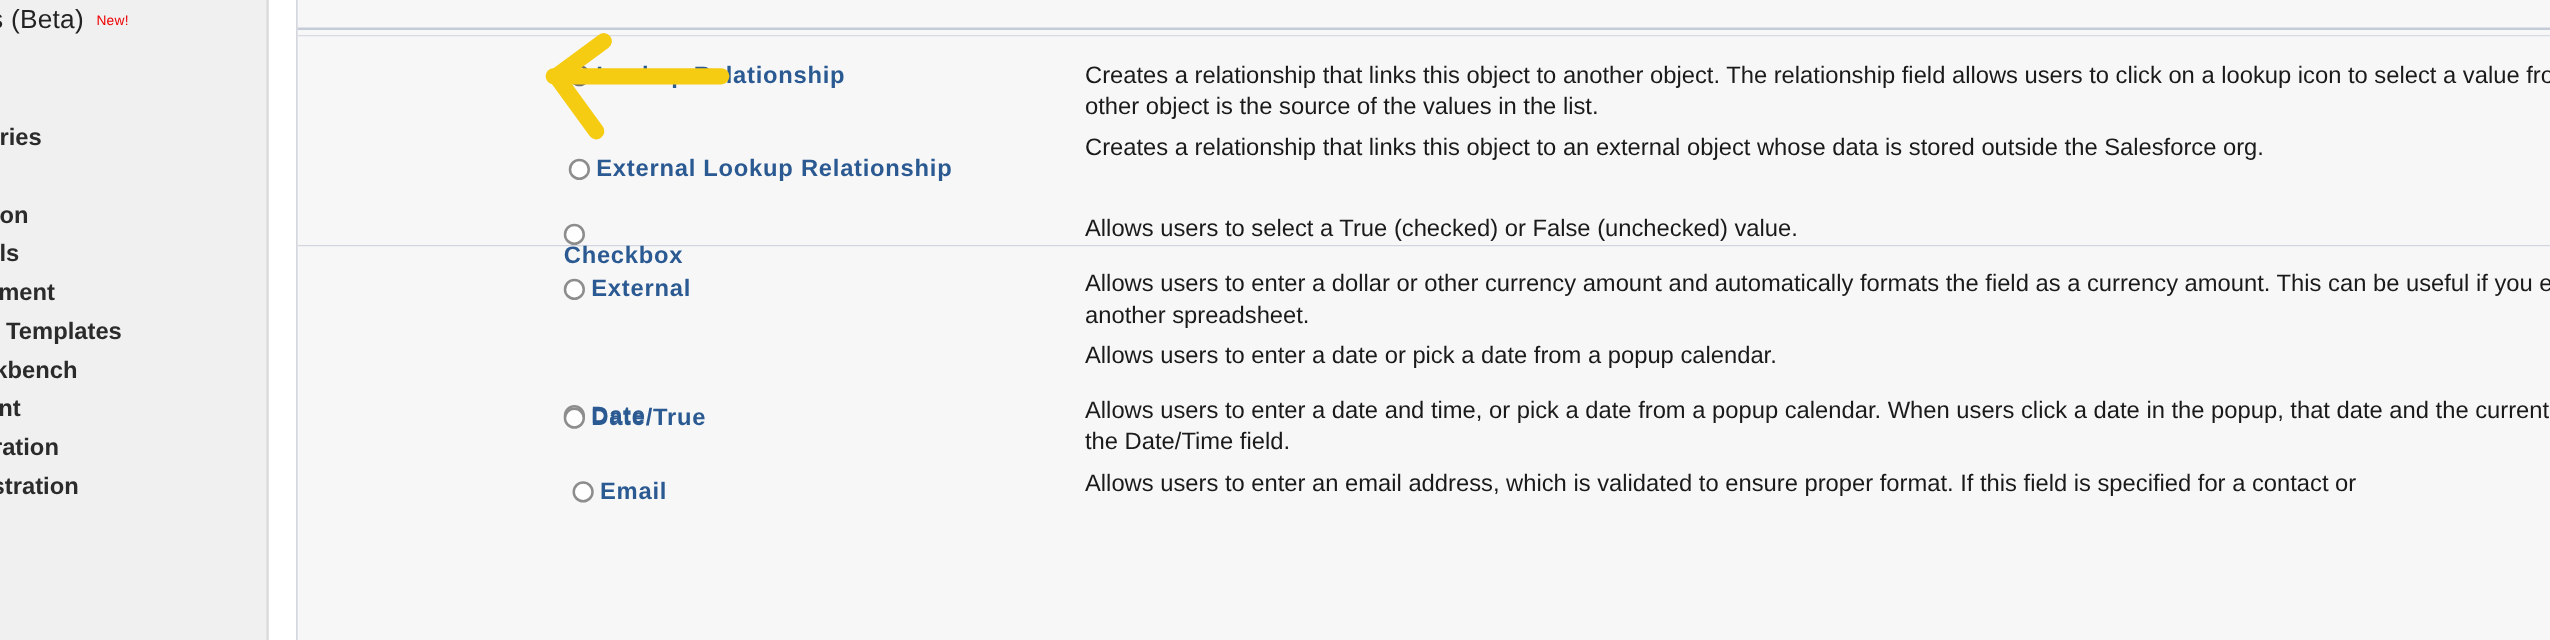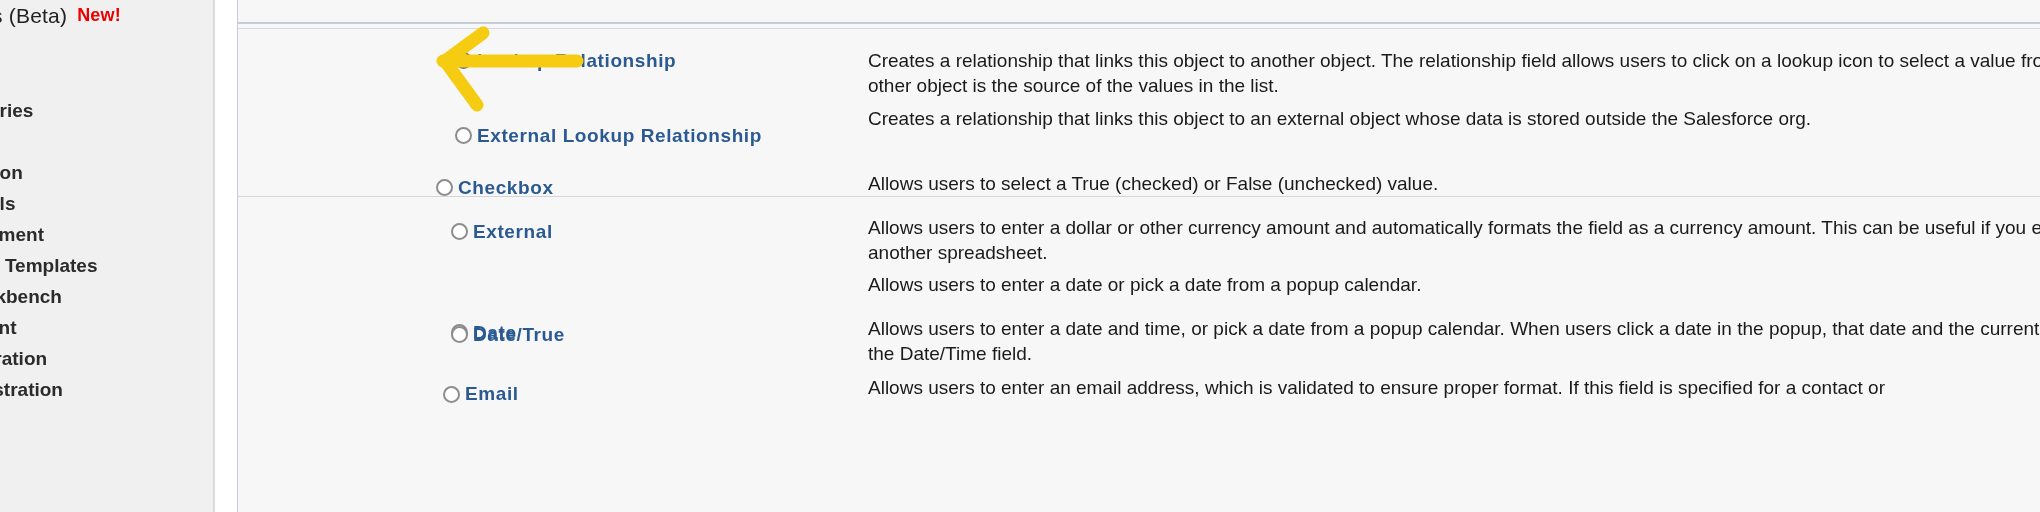--- a/index.html
+++ b/index.html
@@ -17,21 +17,21 @@
     background:#f0f0f0;
     border-right:2px solid #dcdcdc;
     overflow:hidden;
   }
   .sb-top{position:absolute;left:0;top:4px;width:213px;height:30px;}
   .sb-top-row{
     position:absolute;left:-8px;top:0;white-space:nowrap;
     font-size:21px;color:#222;letter-spacing:.2px;
   }
   .sb-new{
-    color:#ee0000;font-weight:bold;font-size:18px;
+    color:#ee0000;font-weight:normal;font-size:11px;
     margin-left:10px;vertical-align:2px;
   }
   .sb-list{position:absolute;left:0;top:95px;width:213px;}
   .sb-item{
     height:31px;line-height:31px;white-space:nowrap;overflow:hidden;
     font-size:19px;font-weight:bold;color:#2b2b2b;
     padding-left:0;
   }
   .sb-item span{position:relative;left:-12px;}
 
@@ -127,21 +127,21 @@
 
     <div class="row" style="top:106px;">
       <div class="opt" style="left:217px;top:21px;">
         <span class="radio"></span>
         <span class="opt-label">External Lookup Relationship</span>
       </div>
       <div class="desc" style="top:0px;">Creates a relationship that links this object to an external object whose data is stored outside the Salesforce org.</div>
     </div>
 
     <div class="row" style="top:175px;">
-      <div class="opt" style="left:198px;top:4px;">
+      <div class="opt" style="left:213px;top:4px;flex-direction:column;">
         <span class="radio"></span>
         <span class="opt-label">Checkbox</span>
       </div>
       <div class="desc" style="top:-4px;">Allows users to select a True (checked) or False (unchecked) value.</div>
     </div>
 
     <div class="row" style="top:219px;">
       <div class="opt" style="left:213px;top:4px;">
         <span class="radio"></span>
         <span class="opt-label">External</span>
@@ -159,21 +159,21 @@
 
     <div class="row" style="top:322px;">
       <div class="opt" style="left:213px;top:4px;">
         <span class="radio"></span>
         <span class="opt-label">Date/True</span>
       </div>
       <div class="desc" style="top:-6px;">Allows users to enter a date and time, or pick a date from a popup calendar. When users click a date in the popup, that date and the current time are entered into the Date/Time field.</div>
     </div>
 
     <div class="row" style="top:381px;">
-      <div class="opt" style="left:205px;top:4px;align-items:flex-end;">
+      <div class="opt" style="left:220px;top:4px;">
         <span class="radio"></span>
         <span class="opt-label">Email</span>
       </div>
       <div class="desc" style="top:-6px;width:1410px;">Allows users to enter an email address, which is validated to ensure proper format. If this field is specified for a contact or</div>
     </div>
 
   </div>
 
   <svg class="arrow" viewBox="0 0 160 90" xmlns="http://www.w3.org/2000/svg">
     <g stroke="#f5cc12" stroke-width="13" stroke-linecap="round" fill="none">

